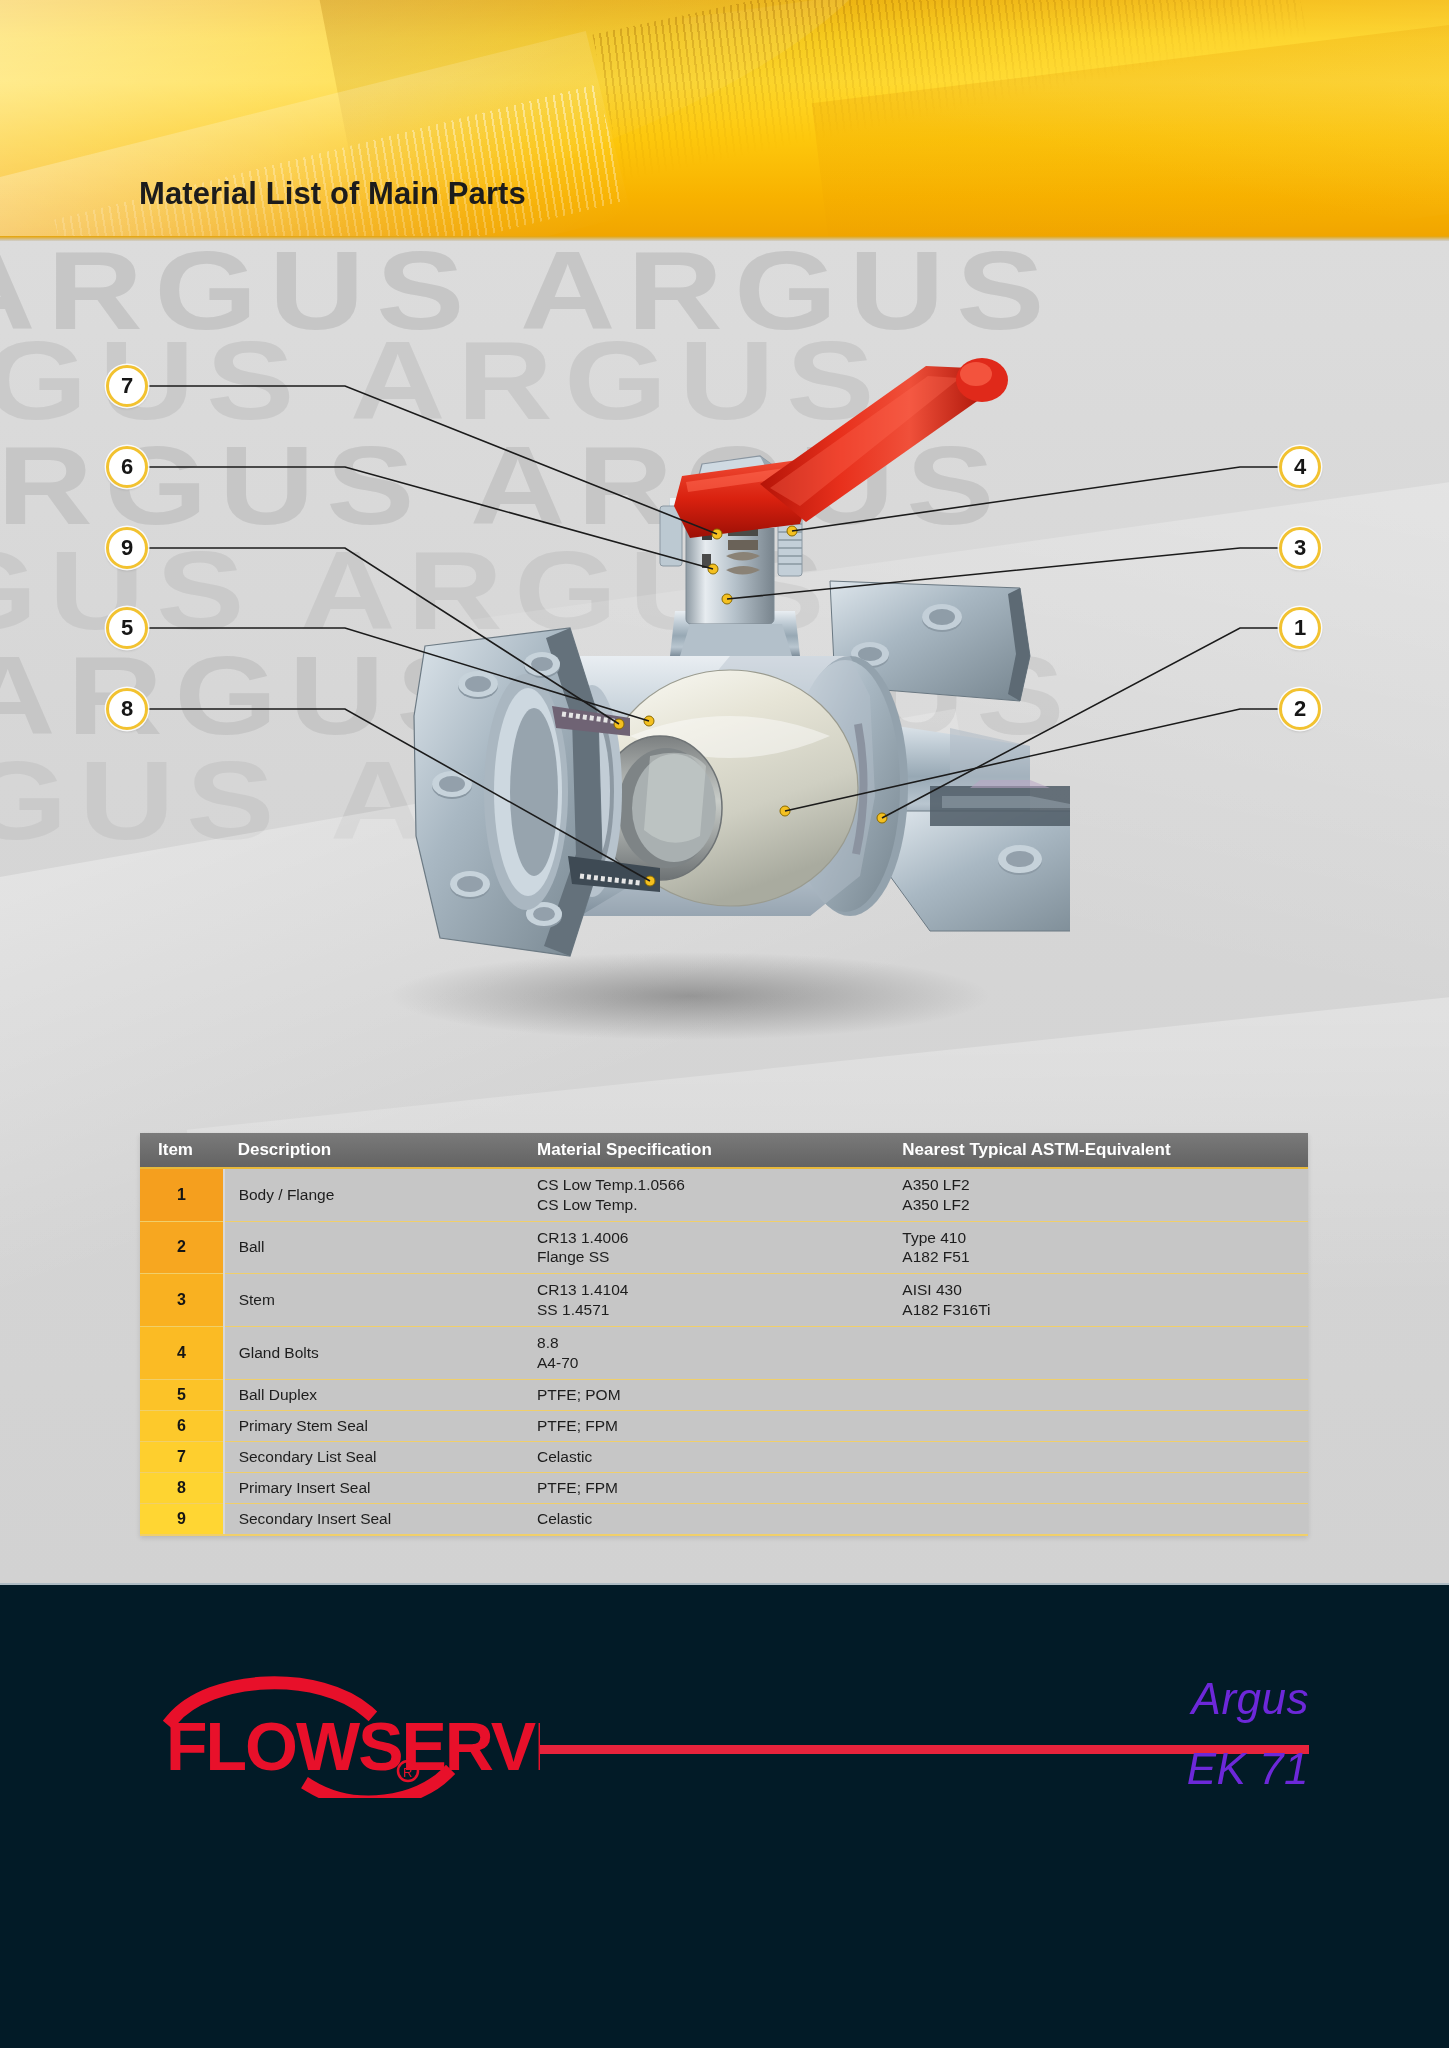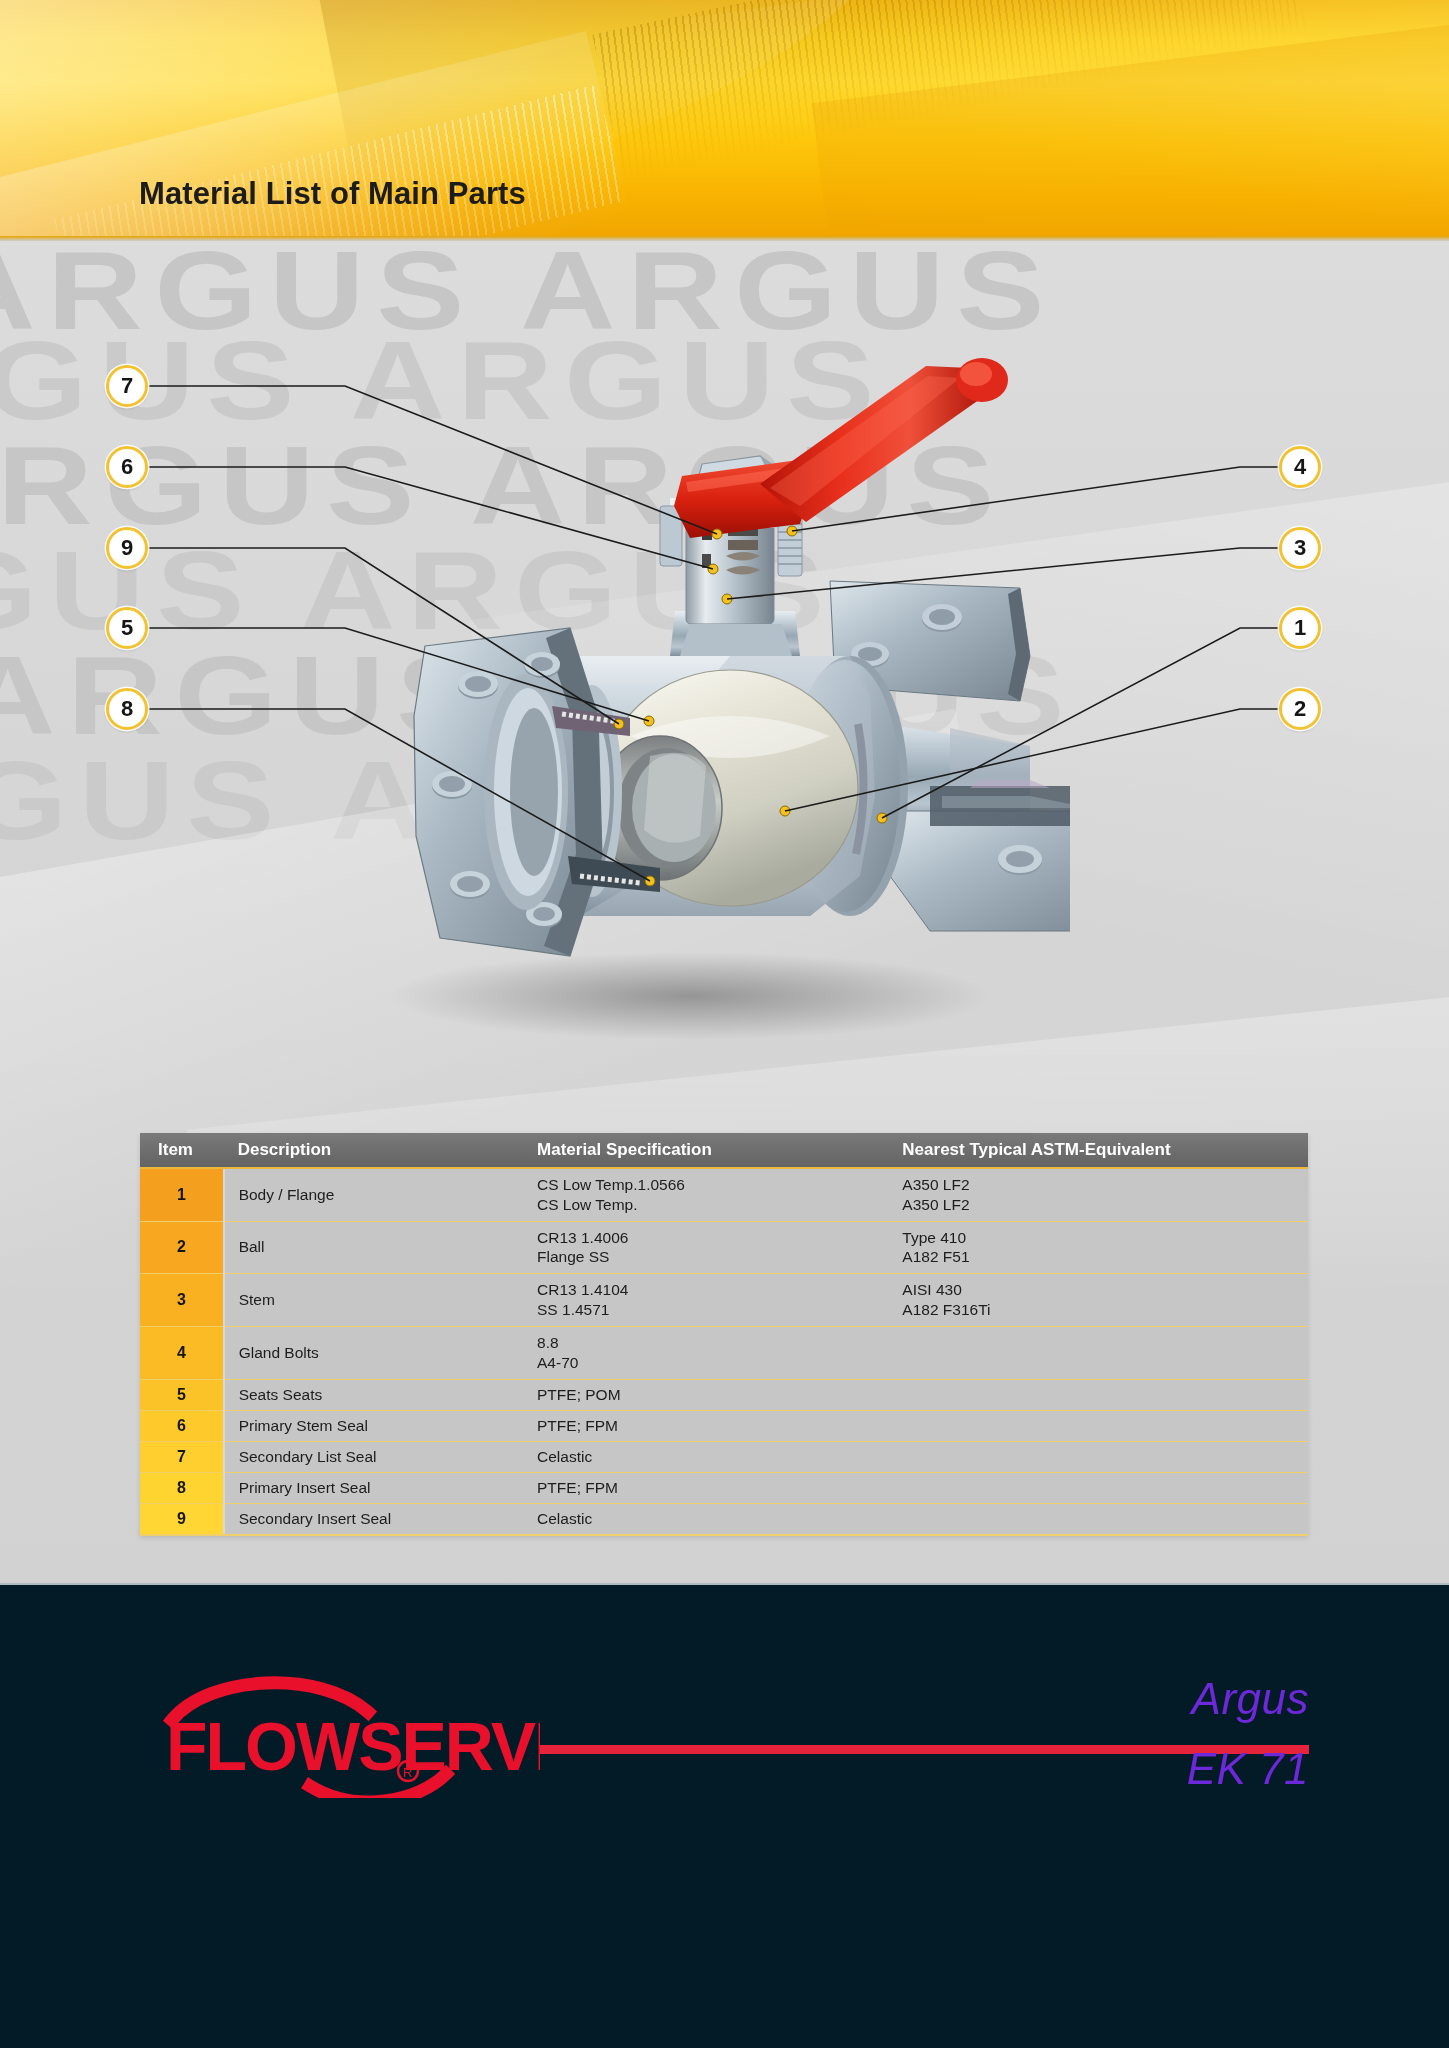--- a/index.html
+++ b/index.html
@@ -466,21 +466,21 @@
         <span>8.8</span>
         <span>A4-70</span>
       </td>
       <td class="two-line">
         <span></span>
         <span></span>
       </td>
     </tr>
     <tr>
       <td class="item" style="background:#fcc328;">5</td>
-      <td>Seats Seats</td>
+      <td>Ball Duplex</td>
       <td>PTFE; POM</td>
       <td></td>
     </tr>
     <tr>
       <td class="item" style="background:#fdc92b;">6</td>
       <td>Primary Stem Seal</td>
       <td>PTFE; FPM</td>
       <td></td>
     </tr>
     <tr>

